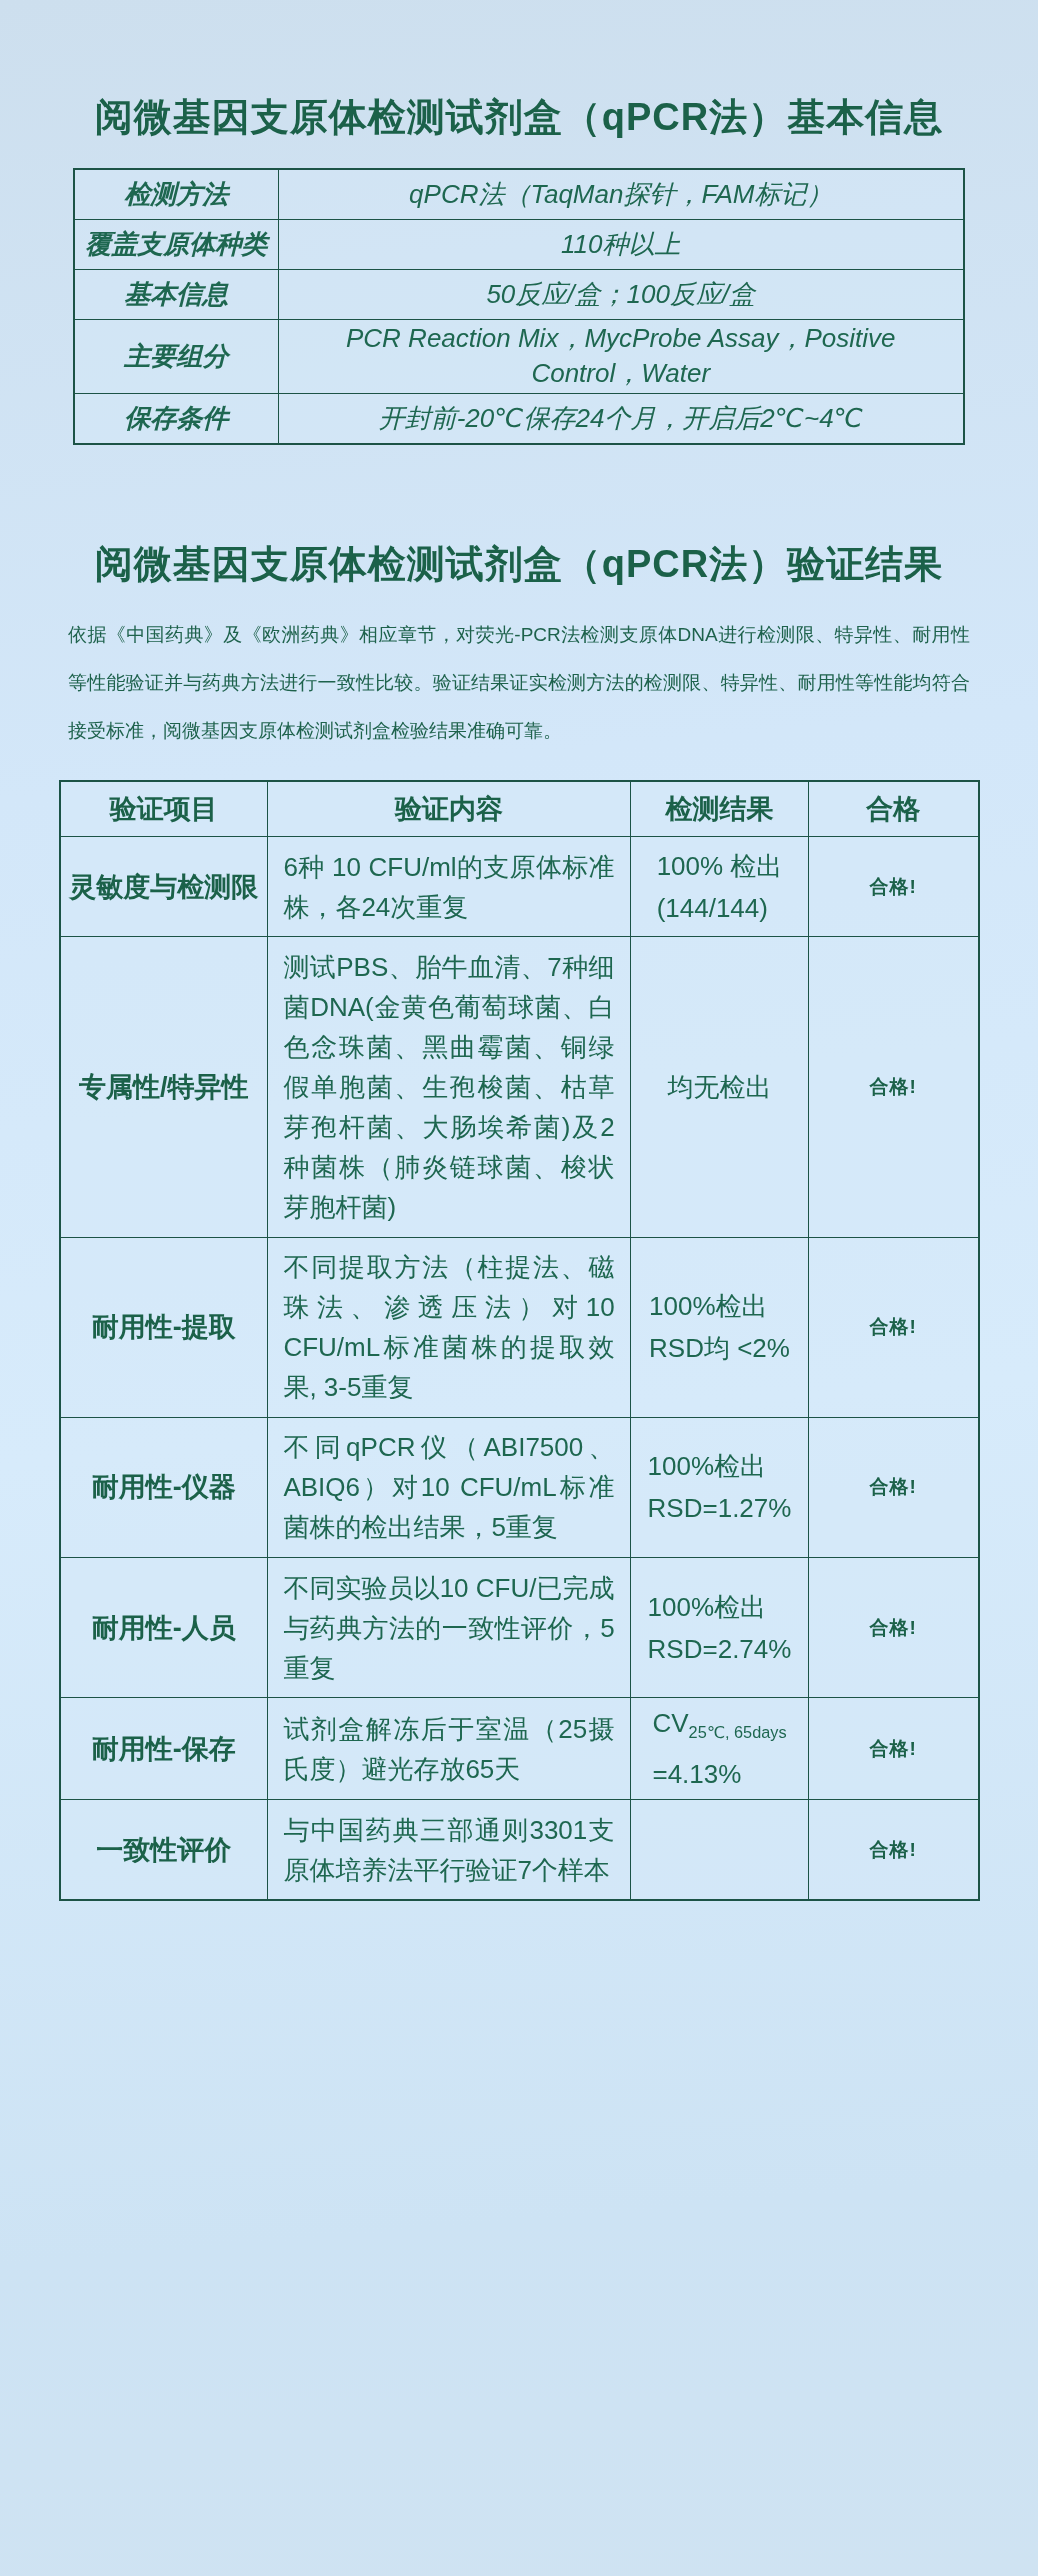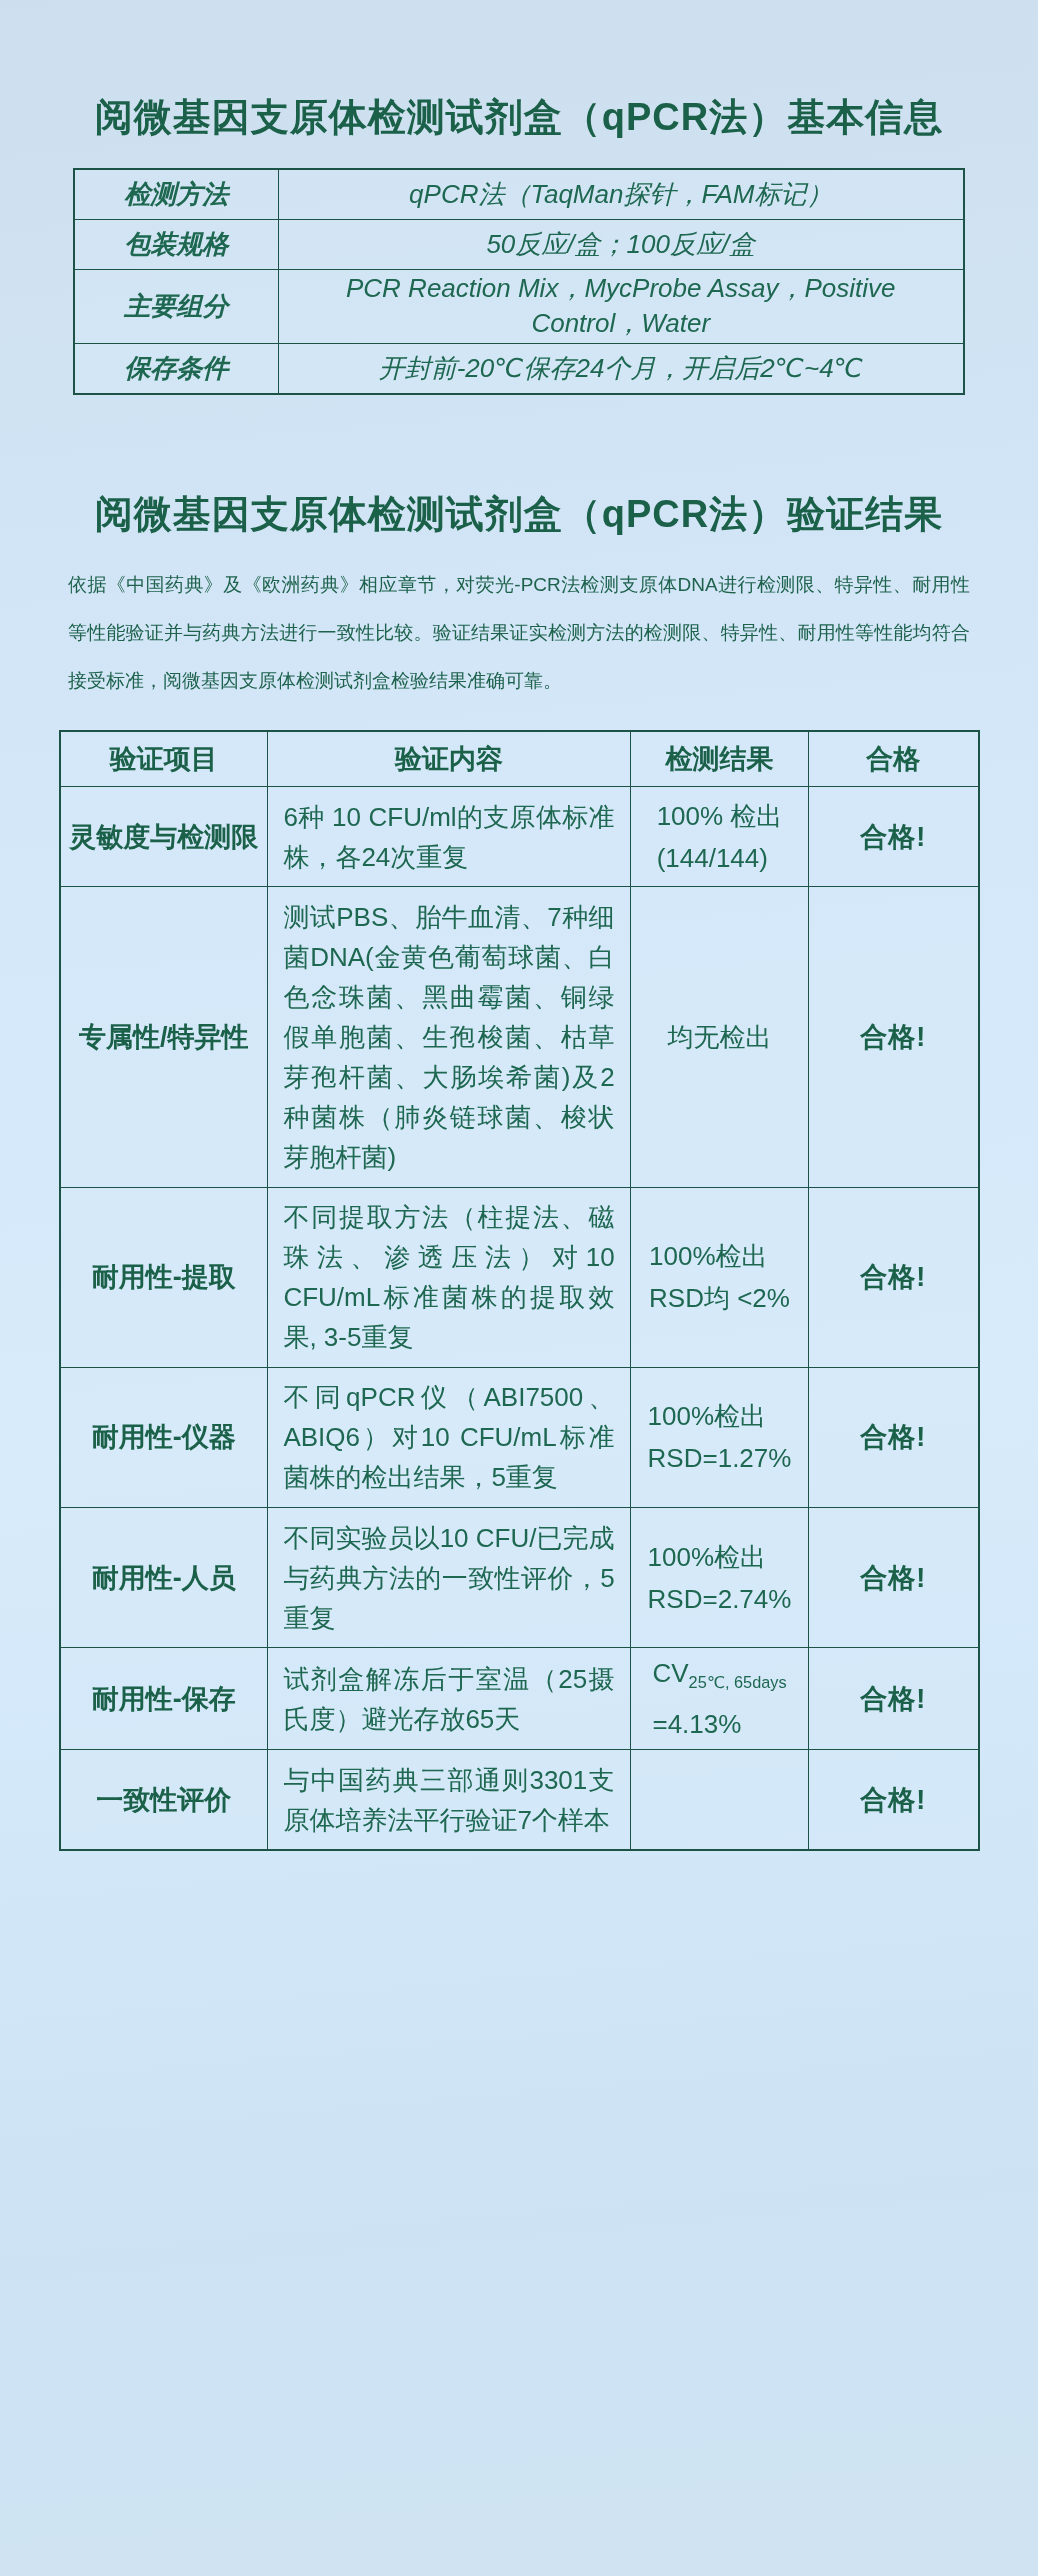--- a/index.html
+++ b/index.html
@@ -86,39 +86,43 @@
   }
   .t2 td.content {
     font-size:26px; font-weight:500; line-height:40px;
     text-align:justify; padding:9.6px 15.4px;
   }
   .t2 td.result { font-size:26px; font-weight:500; text-align:center; padding:3.8px 5.8px; }
   .t2 td.result .inner { display:inline-block; text-align:left; line-height:42px; }
   .t2 td.result .rline { display:block; }
   .t2 td.result sub { font-size:16.3px; font-weight:500; }
   .t2 td.pass {
-    font-size:27px; font-weight:700; text-align:center; color:#1b6149; letter-spacing:1px;
+    font-size:19px; font-weight:700; text-align:center; color:#1b6149; letter-spacing:1px;
   }
 </style>
 </head>
 <body>
 
 <div class="page">
 
 
   <h2 class="sec-title first">阅微基因支原体检测试剂盒（qPCR法）基本信息</h2>
 
   <table class="t1">
     <tbody>
       <tr>
         <td class="c-label">检测方法</td>
         <td class="c-value">qPCR法（TaqMan探针，FAM标记）</td>
       </tr>
       <tr>
-        <td class="c-label">包装规格</td>
+        <td class="c-label">覆盖支原体种类</td>
+        <td class="c-value">110种以上</td>
+      </tr>
+      <tr>
+        <td class="c-label">基本信息</td>
         <td class="c-value">50反应/盒；100反应/盒</td>
       </tr>
       <tr>
         <td class="c-label">主要组分</td>
         <td class="c-value">PCR Reaction Mix，MycProbe Assay，Positive Control，Water</td>
       </tr>
       <tr>
         <td class="c-label">保存条件</td>
         <td class="c-value">开封前-20℃保存24个月，开启后2℃~4℃</td>
       </tr>

